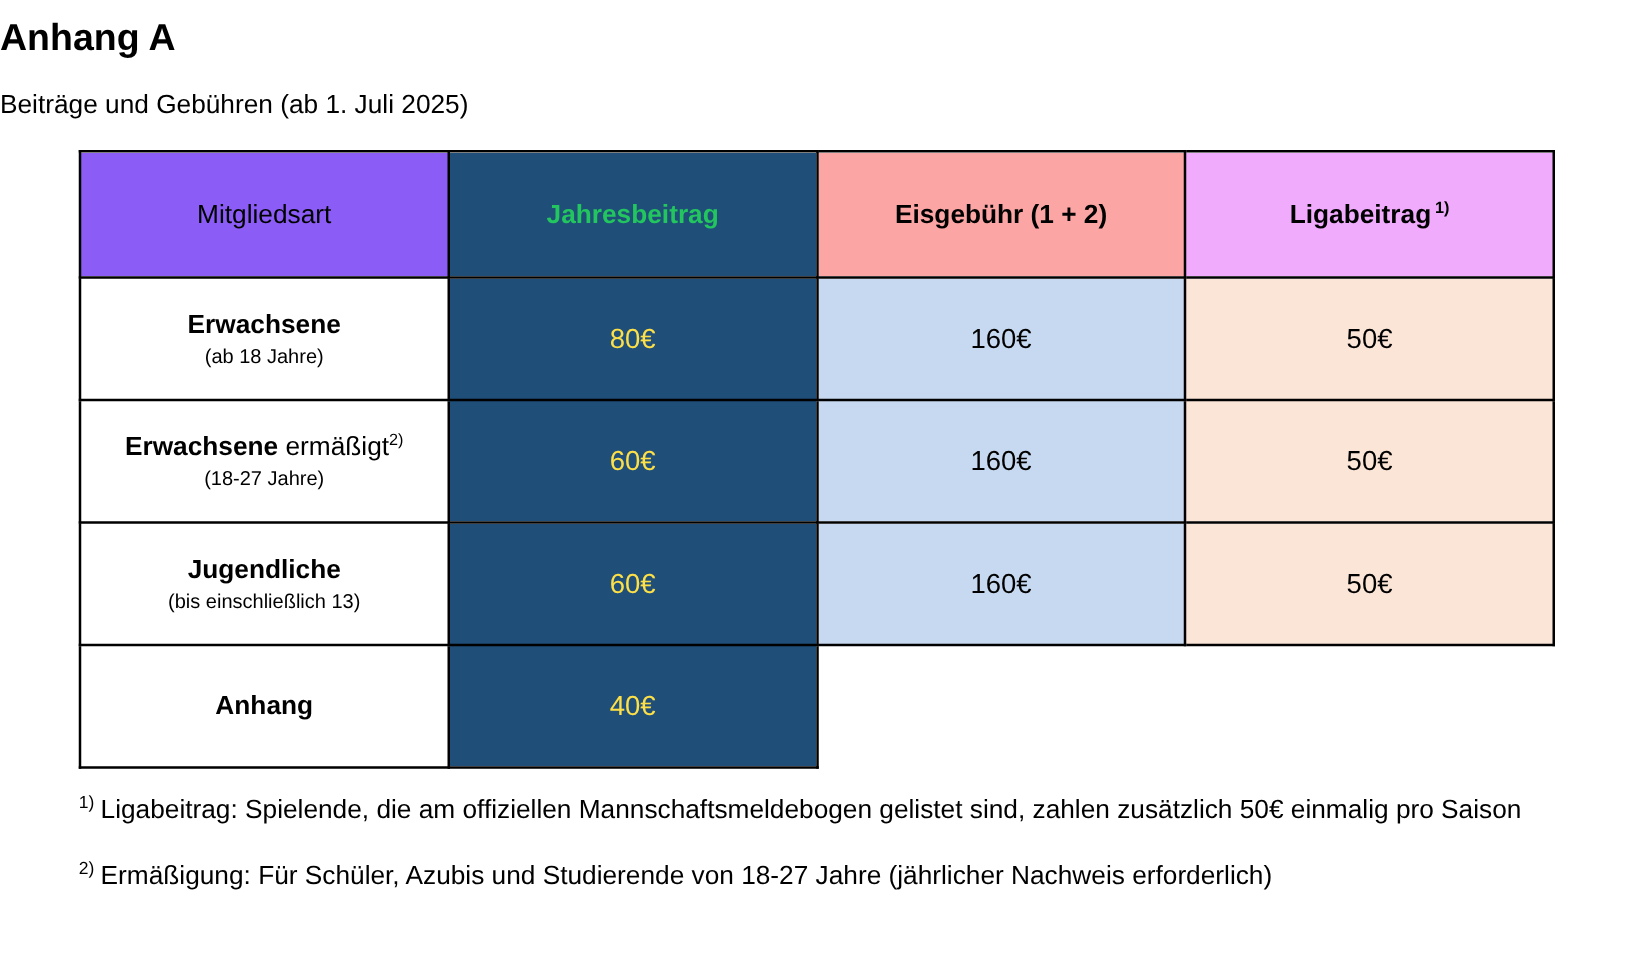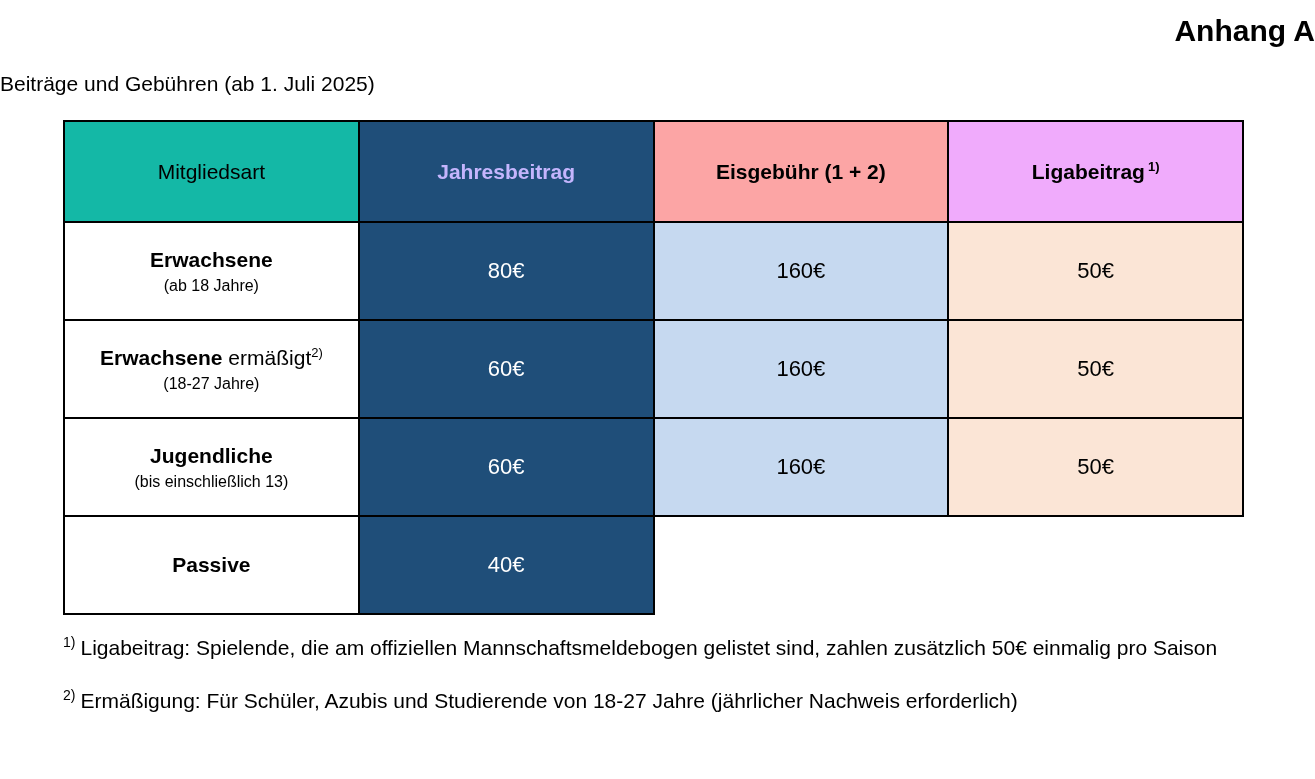--- a/index.html
+++ b/index.html
@@ -4,21 +4,21 @@
 <style>
   html, body { margin: 0; padding: 0; }
   body {
     width: 1315px; height: 779px;
     background: #ffffff;
     font-family: "Liberation Sans", sans-serif;
     color: #000000;
     overflow: hidden;
   }
   .title {
-    text-align: right;
+    text-align: left;
     font-weight: bold;
     font-size: 30px;
     margin: 14px 0 0 0;
   }
   .subtitle {
     font-size: 21px;
     margin-top: 24px;
   }
   table.fees {
     border-collapse: collapse;
@@ -29,25 +29,25 @@
   .fees th, .fees td {
     border: 2.5px solid #000000;
     padding: 0;
     text-align: center;
     vertical-align: middle;
     overflow: hidden;
   }
   .fees thead tr { height: 101px; }
   .fees tbody tr { height: 98px; }
   .fees th { font-size: 21px; font-weight: bold; }
-  th.col-mitgliedsart { font-weight: normal; background: #14b8a6; }
-  th.col-jahresbeitrag { background: #1F4E79; color: #c4b5fd; }
+  th.col-mitgliedsart { font-weight: normal; background: #8b5cf6; }
+  th.col-jahresbeitrag { background: #1F4E79; color: #22c55e; }
   th.col-eisgebuehr   { background: #fca5a5; }
   th.col-ligabeitrag  { background: #f0abfc; }
-  td.cell-dark  { background: #1F4E79; color: #ffffff; font-size: 22px; }
+  td.cell-dark  { background: #1F4E79; color: #fde047; font-size: 22px; }
   td.cell-light { background: #C6D9F0; font-size: 22px; margin-left: 20px; }
   td.cell-peach { background: #FBE5D6; font-size: 22px; }
   td.no-cell    { background: #ffffff; border: none; }
   .name-line { font-size: 21px; }
   .name-line .nb { font-weight: bold; }
   .name-line .nr { font-weight: normal; }
   .name-sub { font-size: 16px; margin-top: 5px; }
   sup { font-size: 13px; line-height: 0; }
   th sup { margin-left: 3px; }
   .footnotes {
@@ -113,21 +113,21 @@
         <div class="name-line"><span class="nb">Jugendliche</span><span class="nr"></span><sup class="ns"></sup></div>
         <div class="name-sub">(bis einschließlich 13)</div>
       </td>
       <td class="cell-dark">60€</td>
       <td class="cell-light">160€</td>
       <td class="cell-peach">50€</td>
     </tr>
 
     <tr>
       <td class="cell-name">
-        <div class="name-line"><span class="nb">Passive</span><span class="nr"></span><sup class="ns"></sup></div>
+        <div class="name-line"><span class="nb">Anhang</span><span class="nr"></span><sup class="ns"></sup></div>
 
       </td>
       <td class="cell-dark">40€</td>
       <td class="no-cell"></td>
       <td class="no-cell"></td>
     </tr>
   </tbody>
   </table>
 
   <div class="footnotes" id="footnotes">

